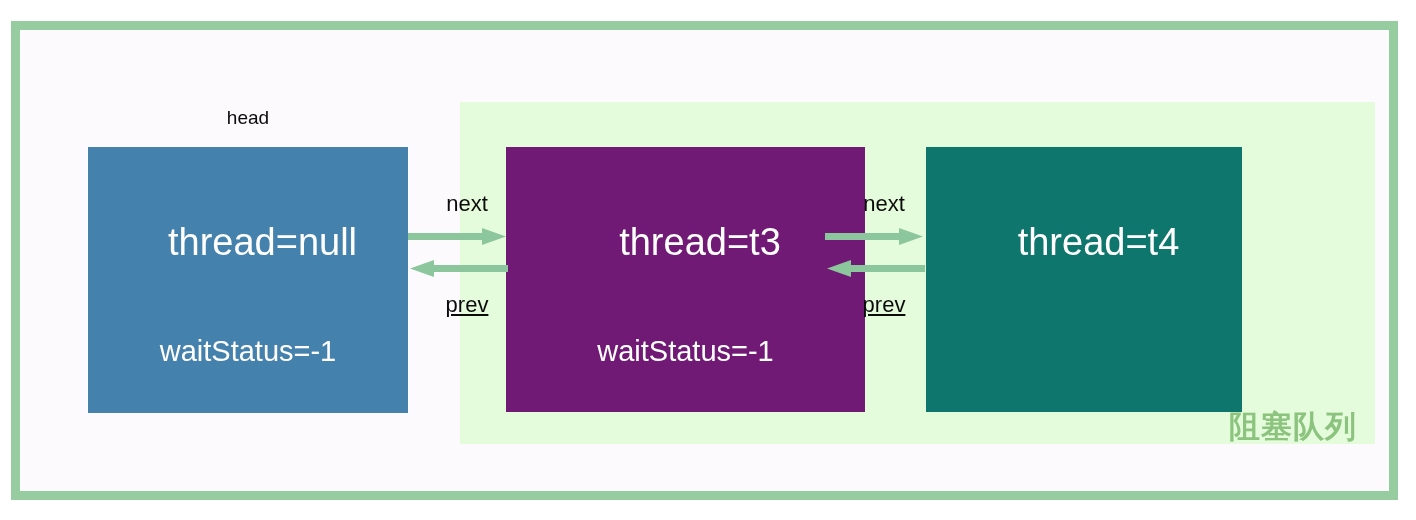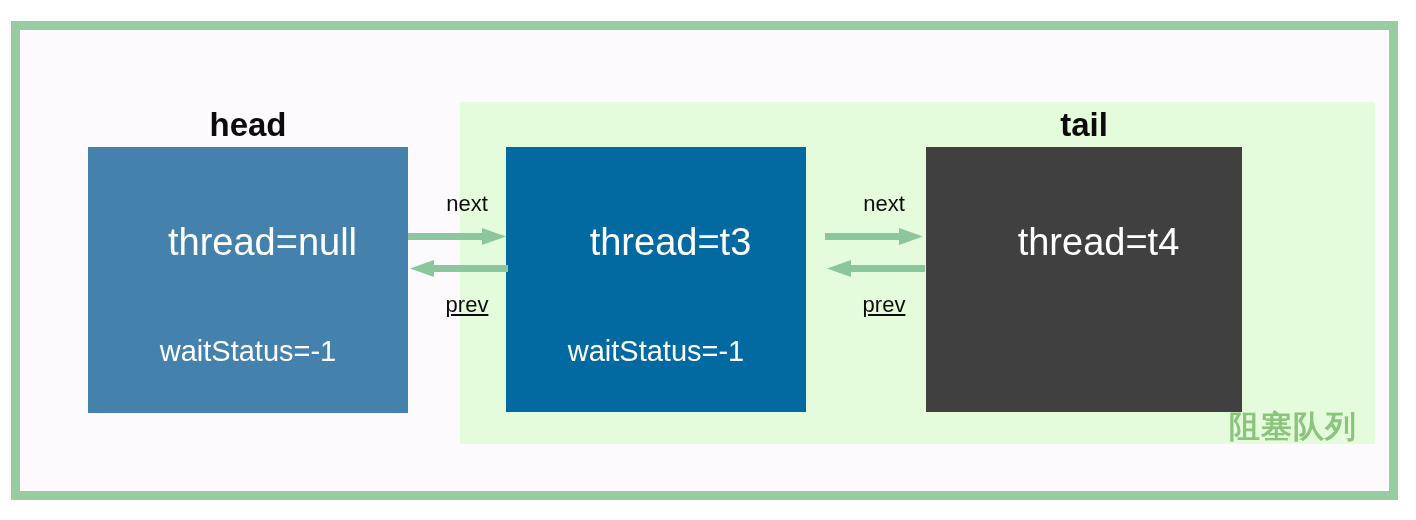--- a/index.html
+++ b/index.html
@@ -79,42 +79,42 @@
     width: 320px;
     height: 266px;
     background: #4581ad;
   }
   #node-head .node-thread { top: 76px; }
   #node-head .node-waitstatus { top: 152px; }
 
   #node-t3 {
     left: 486px;
     top: 117px;
-    width: 300px;
+    width: 359px;
     height: 265px;
-    background: #0369a1;
+    background: #701a75;
   }
   #node-t3 .node-thread { top: 76px; }
   #node-t3 .node-waitstatus { top: 152px; }
 
   #node-t4 {
     left: 906px;
     top: 117px;
     width: 316px;
     height: 265px;
-    background: #404040;
+    background: #0f766e;
   }
   #node-t4 .node-thread { top: 76px; }
   #node-t4 .node-waitstatus { top: 152px; }
 
   
   .node-caption {
     position: absolute;
-    font-size: 33px;
-    font-weight: 700;
+    font-size: 19px;
+    font-weight: 400;
     color: #0b0b0b;
     text-align: center;
     line-height: 1;
     white-space: nowrap;
   }
   #caption-head {
     left: 68px;
     top: 78px;
     width: 320px;
   }
@@ -161,21 +161,20 @@
 <div id="canvas">
 
   <div id="outer-frame">
 
     <div id="queue-region">
       <div id="queue-region-label">阻塞队列</div>
     </div>
 
     <div id="caption-head" class="node-caption">head</div>
 
-    <div id="caption-tail" class="node-caption">tail</div>
 
     <div id="node-head" class="node">
       <div class="node-thread">thread=null</div>
       <div class="node-waitstatus">waitStatus=-1</div>
     </div>
 
     <div id="node-t3" class="node">
       <div class="node-thread">thread=t3</div>
       <div class="node-waitstatus">waitStatus=-1</div>
     </div>

